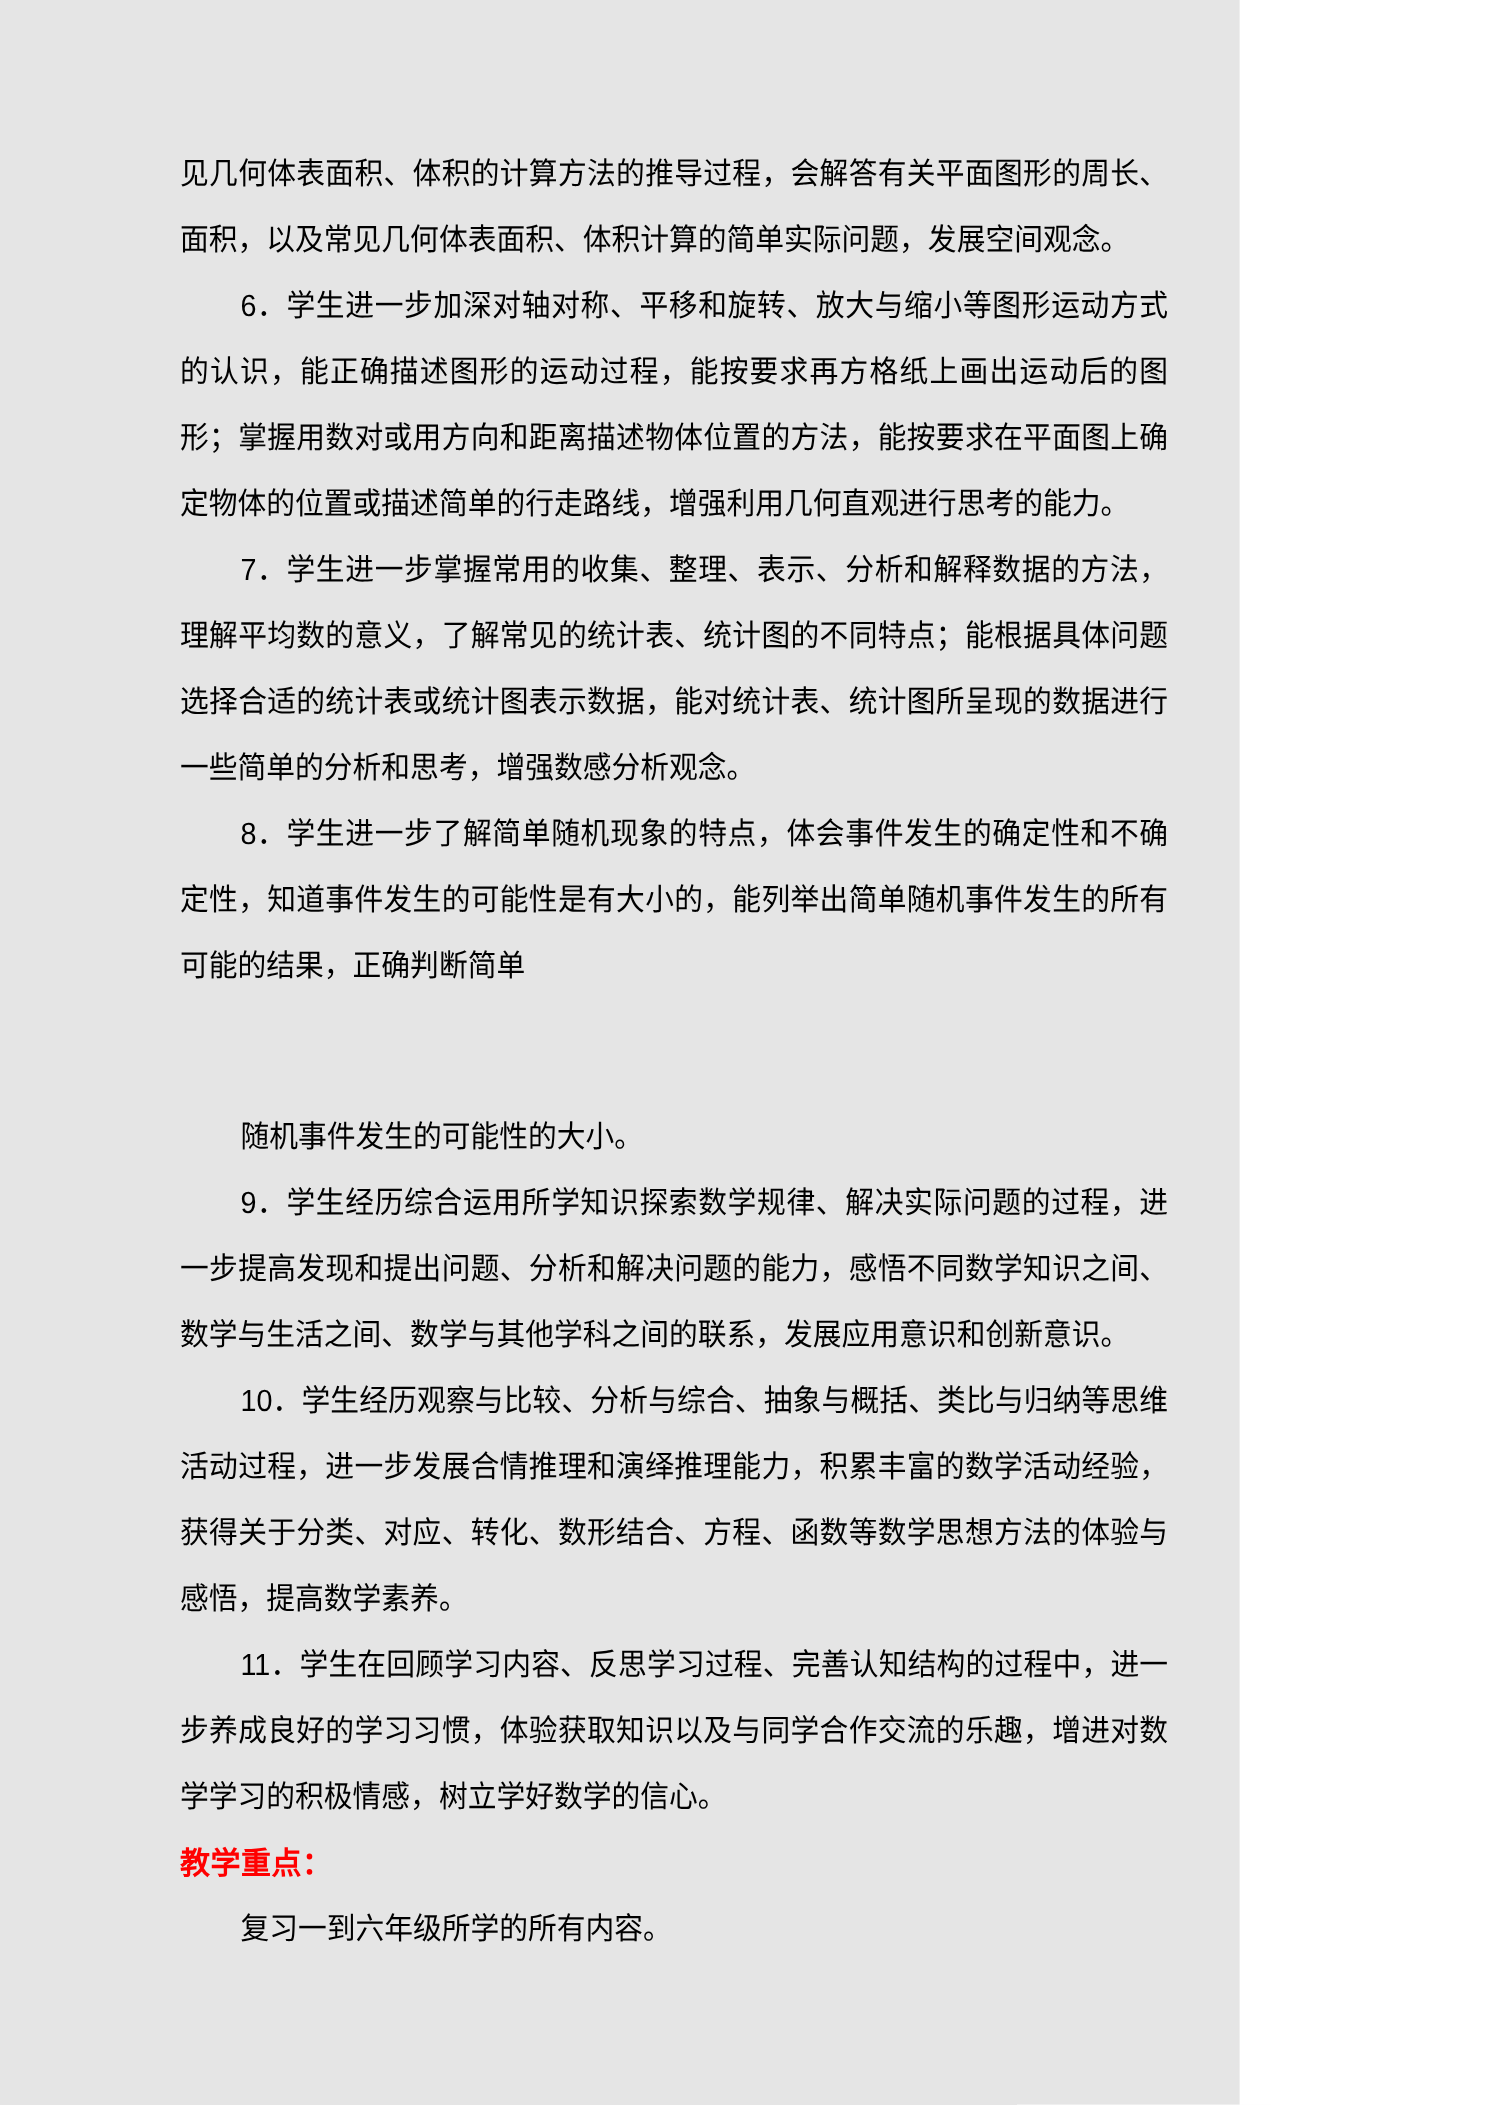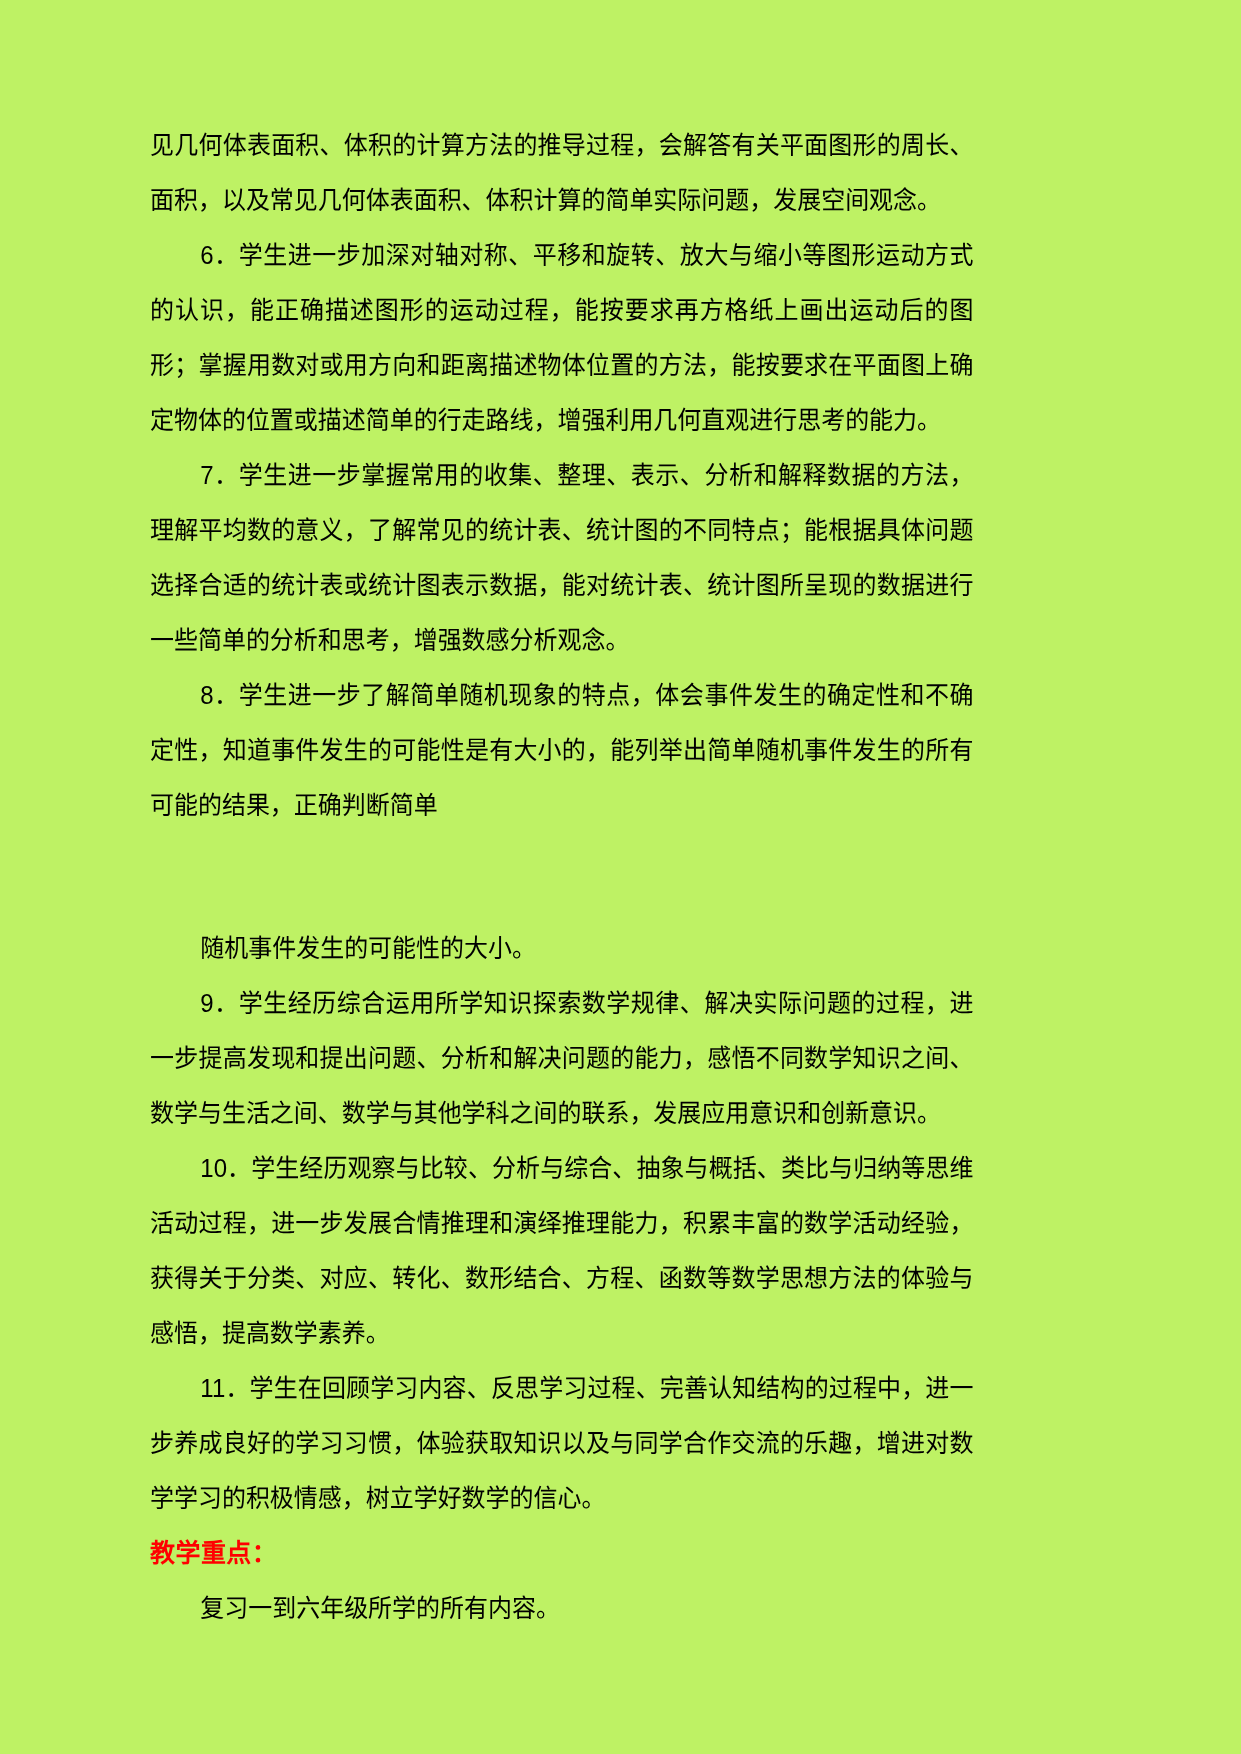--- a/index.html
+++ b/index.html
@@ -6,23 +6,23 @@
   html, body {
     margin: 0;
     padding: 0;
     background: #ffffff;
   }
   body {
     font-family: "Liberation Sans", "DejaVu Sans", sans-serif;
   }
   .page {
     position: relative;
-    width: 1241px;
+    width: 1033px;
     height: 1754px;
-    background: #bef264;
+    background: #e5e5e5;
     overflow: hidden;
     box-sizing: border-box;
   }
   .content {
     position: absolute;
     left: 150px;
     top: 118px;
     width: 824px;
   }
   

